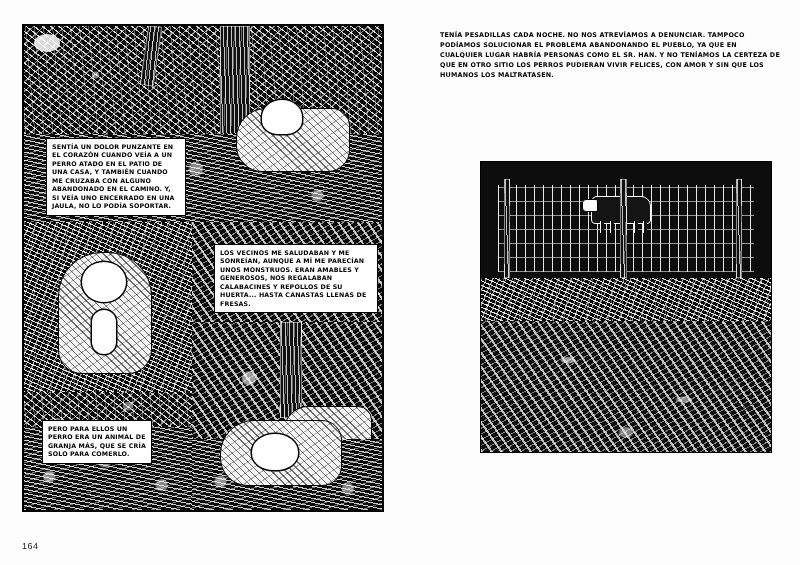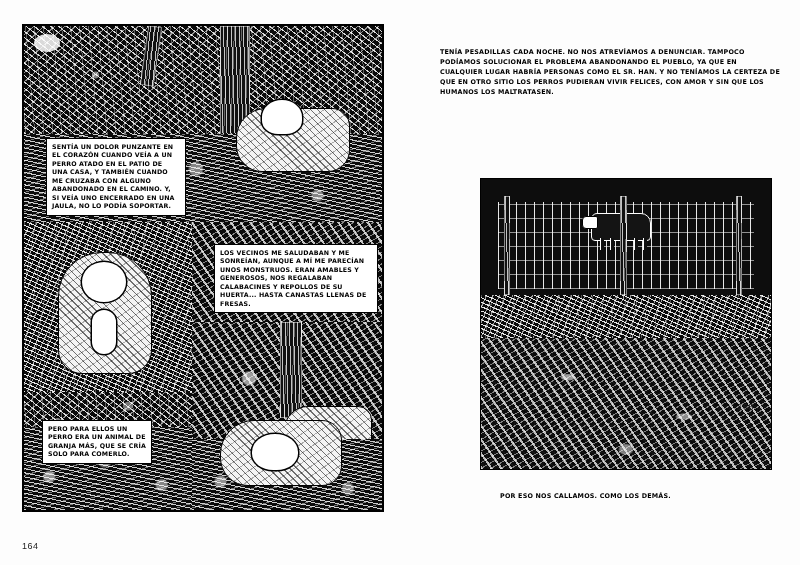--- a/index.html
+++ b/index.html
@@ -26,21 +26,21 @@
     box-sizing: border-box;
   }
   .page-left {
     width: 400px;
     height: 565px;
     padding: 24px 18px 0 22px;
   }
   .page-right {
     width: 400px;
     height: 426px;
-    padding: 32px 30px 0 30px;
+    padding: 15px 30px 0 30px;
   }
   .folio {
     position: absolute;
     bottom: 14px;
     font-size: 9px;
     letter-spacing: 0.5px;
     color: #222;
   }
   .folio-left { left: 22px; }
   .folio-right { right: 46px; }
@@ -279,18 +279,17 @@
         <div class="leg" style="left:8px;"></div>
         <div class="leg" style="left:18px;"></div>
         <div class="leg" style="right:12px;"></div>
         <div class="leg" style="right:3px;"></div>
       </div>
       <div class="trunk" style="left:48%; top:6%; width:7px; height:34%;"></div>
       <div class="trunk" style="left:88%; top:6%; width:6px; height:34%;"></div>
       <div class="trunk" style="left:8%; top:6%; width:6px; height:34%;"></div>
     </div>
 
-    <div class="rp-caption">POR ESO NOS CALLAMOS. COMO LOS DEMÁS.</div>
 
     <div class="folio folio-right">165</div>
   </div>
 
 </div>
 
 </body></html>

